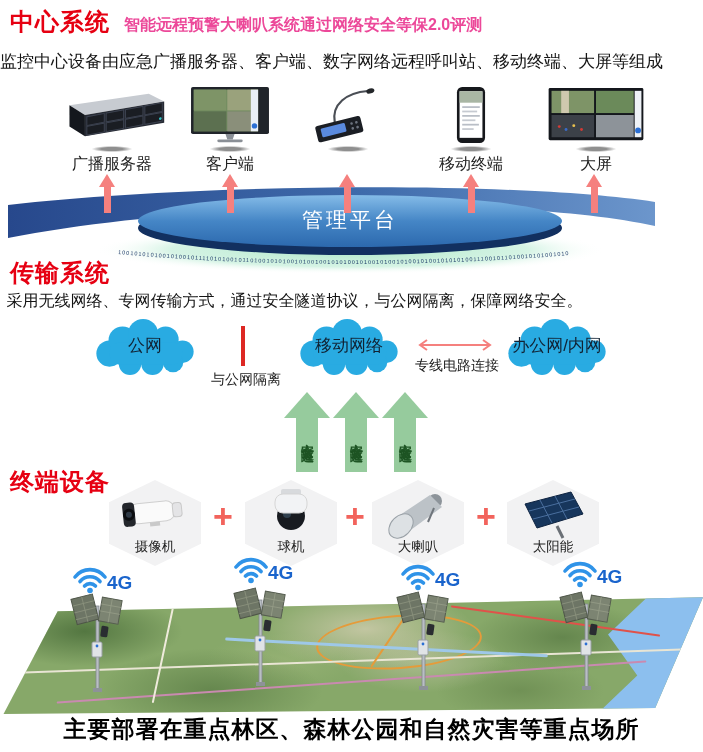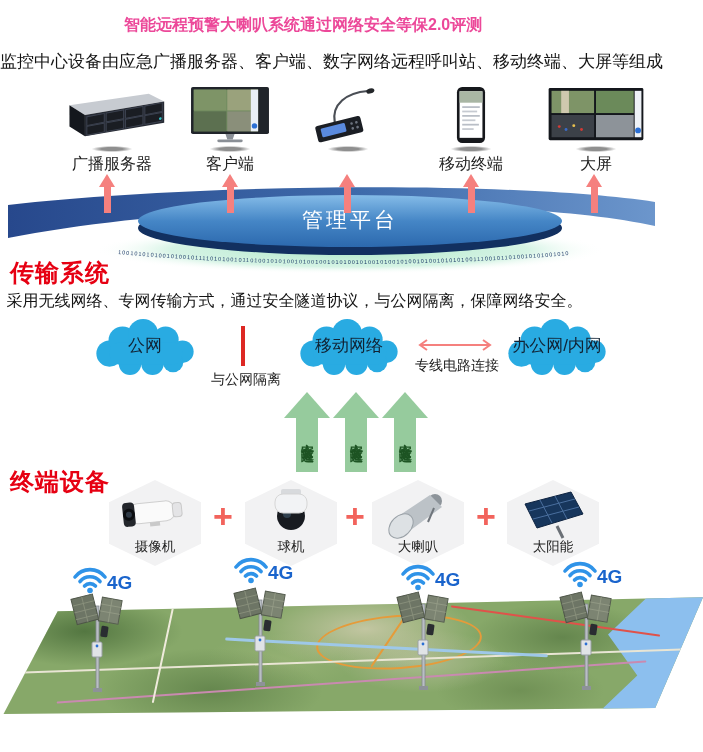--- a/index.html
+++ b/index.html
@@ -67,20 +67,21 @@
   .wifi4g{position:absolute;width:66px;height:36px;z-index:8;}
   
   #footer-text{position:absolute;left:0;top:714px;width:703px;text-align:center;
       font-size:23px;font-weight:bold;color:#000;letter-spacing:1px;white-space:nowrap;}
 </style>
 </head>
 <body>
 
 <div id="stage">
 
+  <span class="abs sec-title" style="left:10px;top:6px;">中心系统</span>
   <span class="abs hdr-sub" style="left:124px;top:15px;">智能远程预警大喇叭系统通过网络安全等保2.0评测</span>
   <div class="abs desc-line" style="top:50px;">监控中心设备由应急广播服务器、客户端、数字网络远程呼叫站、移动终端、大屏等组成</div>
 
   <div class="dev" style="left:47px;top:86px;">
     <div class="dev-art">
       <svg width="118" height="58" viewBox="0 0 120 60">
         <polygon points="16,20 98,8 114,16 32,30" fill="#c7cbd1"></polygon>
         <polygon points="16,20 32,30 32,52 16,42" fill="#14171d"></polygon>
         <polygon points="32,30 114,16 114,38 32,52" fill="#262a33"></polygon>
         <g transform="translate(33,31) skewY(-10.5)">
@@ -472,14 +473,15 @@
     <text x="37" y="29" font-size="19" font-weight="bold" fill="#1a64cc">4G</text>
   </svg>
   <svg class="wifi4g" style="left:560px;top:554px;" viewBox="0 0 66 36">
     <path d="M5,17 A19,19 0 0 1 35,17" stroke="#2f93e8" stroke-width="3.6" fill="none" stroke-linecap="round"></path>
     <path d="M10,21.5 A13,13 0 0 1 30,21.5" stroke="#2f93e8" stroke-width="3.6" fill="none" stroke-linecap="round"></path>
     <path d="M14.5,26 A7.5,7.5 0 0 1 25.5,26" stroke="#2f93e8" stroke-width="3.6" fill="none" stroke-linecap="round"></path>
     <circle cx="20" cy="30.5" r="2.8" fill="#2f93e8"></circle>
     <text x="37" y="29" font-size="19" font-weight="bold" fill="#1a64cc">4G</text>
   </svg>
 
+  <div id="footer-text">主要部署在重点林区、森林公园和自然灾害等重点场所</div>
 
 </div>
 
 </body></html>

